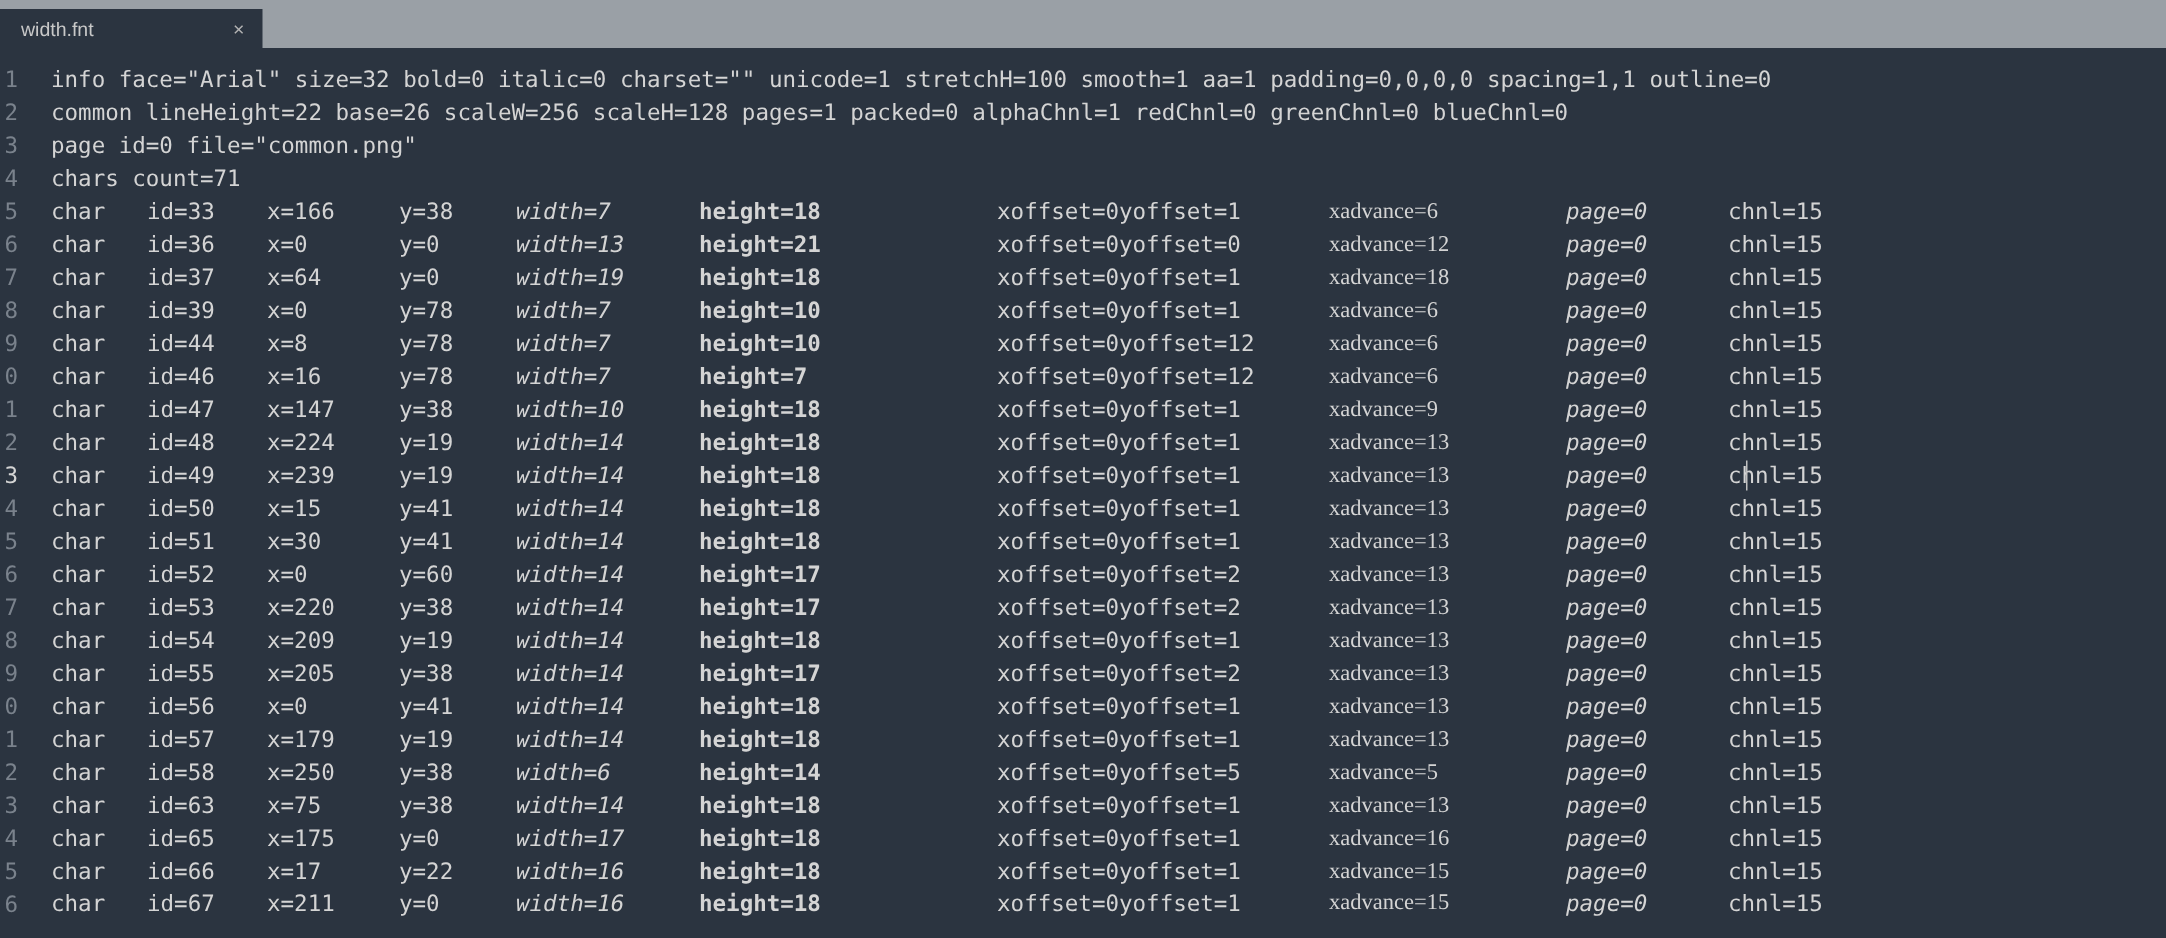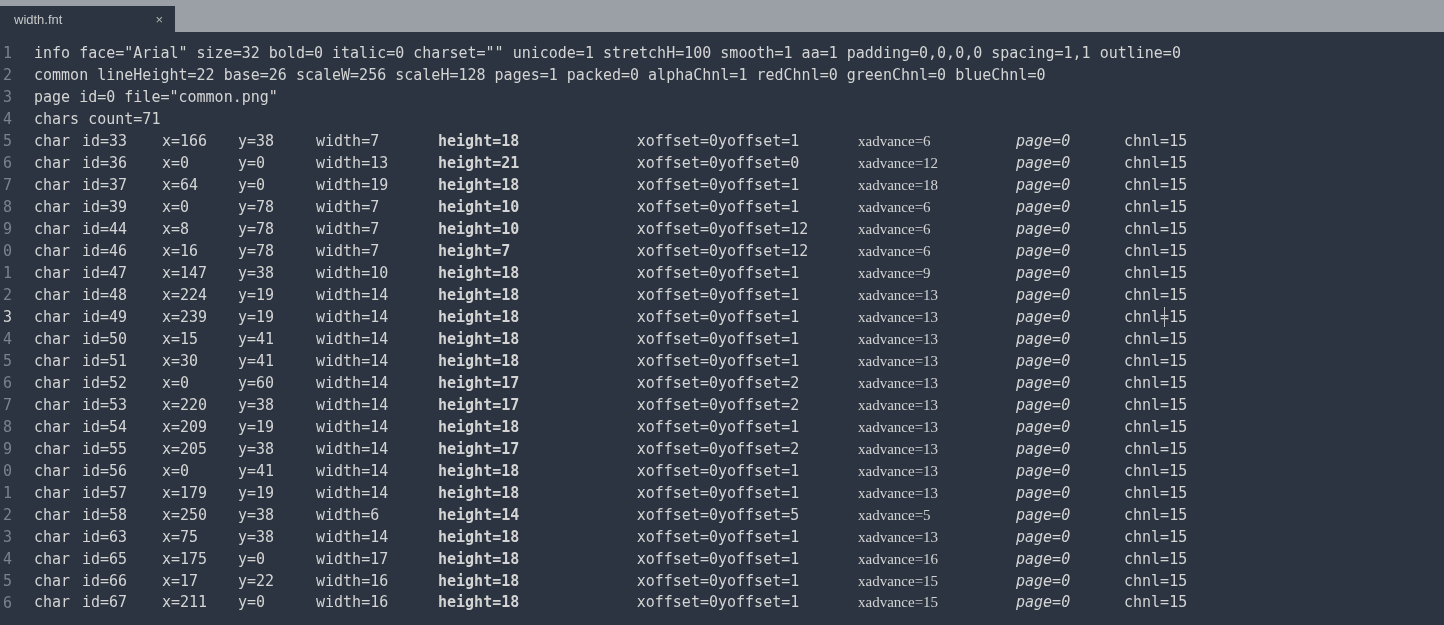--- a/index.html
+++ b/index.html
@@ -72,24 +72,24 @@
     line-height: 22px;
     display: flex;
   }
   .line.last {
     height: 20px;
     line-height: 20px;
     overflow: hidden;
   }
   
   .col-key   { display: inline-block; width:  48px; }
-  .col-id    { display: inline-block; width:  80px; }
+  .col-id    { display: inline-block; width:  80px; margin-left: 16px; }
   .col-x     { display: inline-block; width:  76px; }
-  .col-y     { display: inline-block; width:  78px; }
-  .col-w     { display: inline-block; width: 122px; }
+  .col-y     { display: inline-block; width:  78px; margin-left: 12px; }
+  .col-w     { display: inline-block; width: 122px; font-style: italic; }
   .col-h     { display: inline-block; width: 140px; font-weight: bold; }
   .col-xo    { display: inline-block; width: 140px; text-align: right; }
   .col-yo    { display: inline-block; width: 140px; }
   .col-xa    { display: inline-block; width: 158px; font-family: Liberation Serif, serif; }
   .col-pg    { display: inline-block; width:  68px; font-style: italic; }
   .col-ch    { display: inline-block; margin-left: 40px; }
   .cursor {
     position: absolute;
     width: 1px;
     height: 20px;

